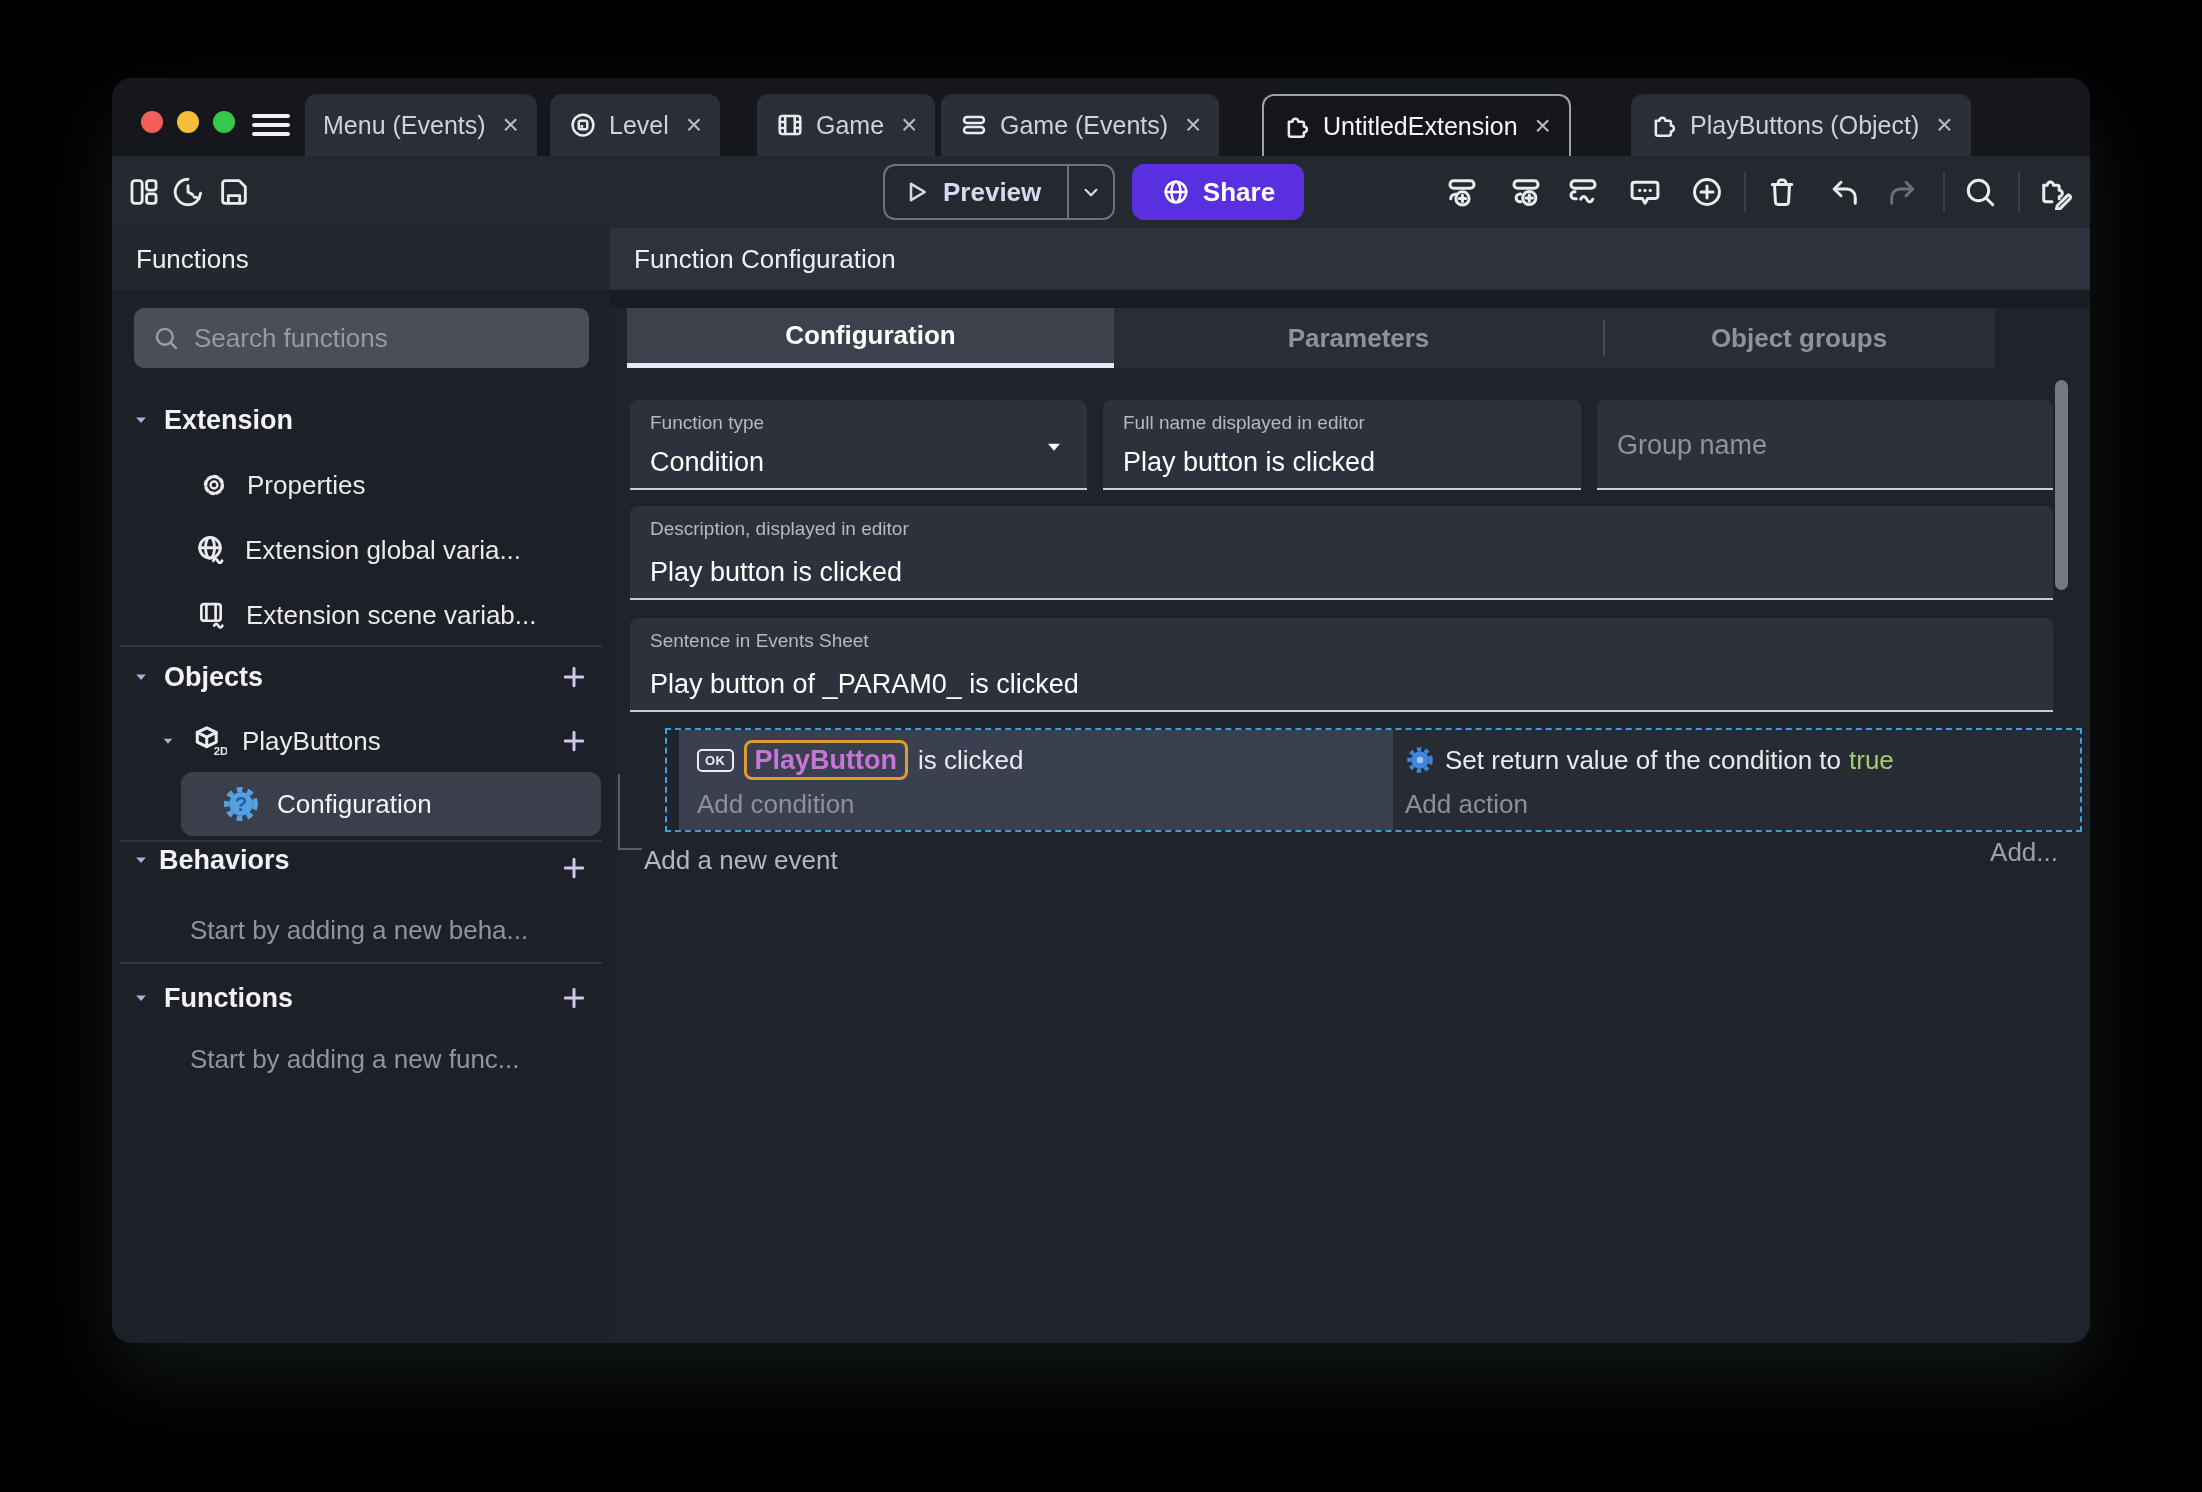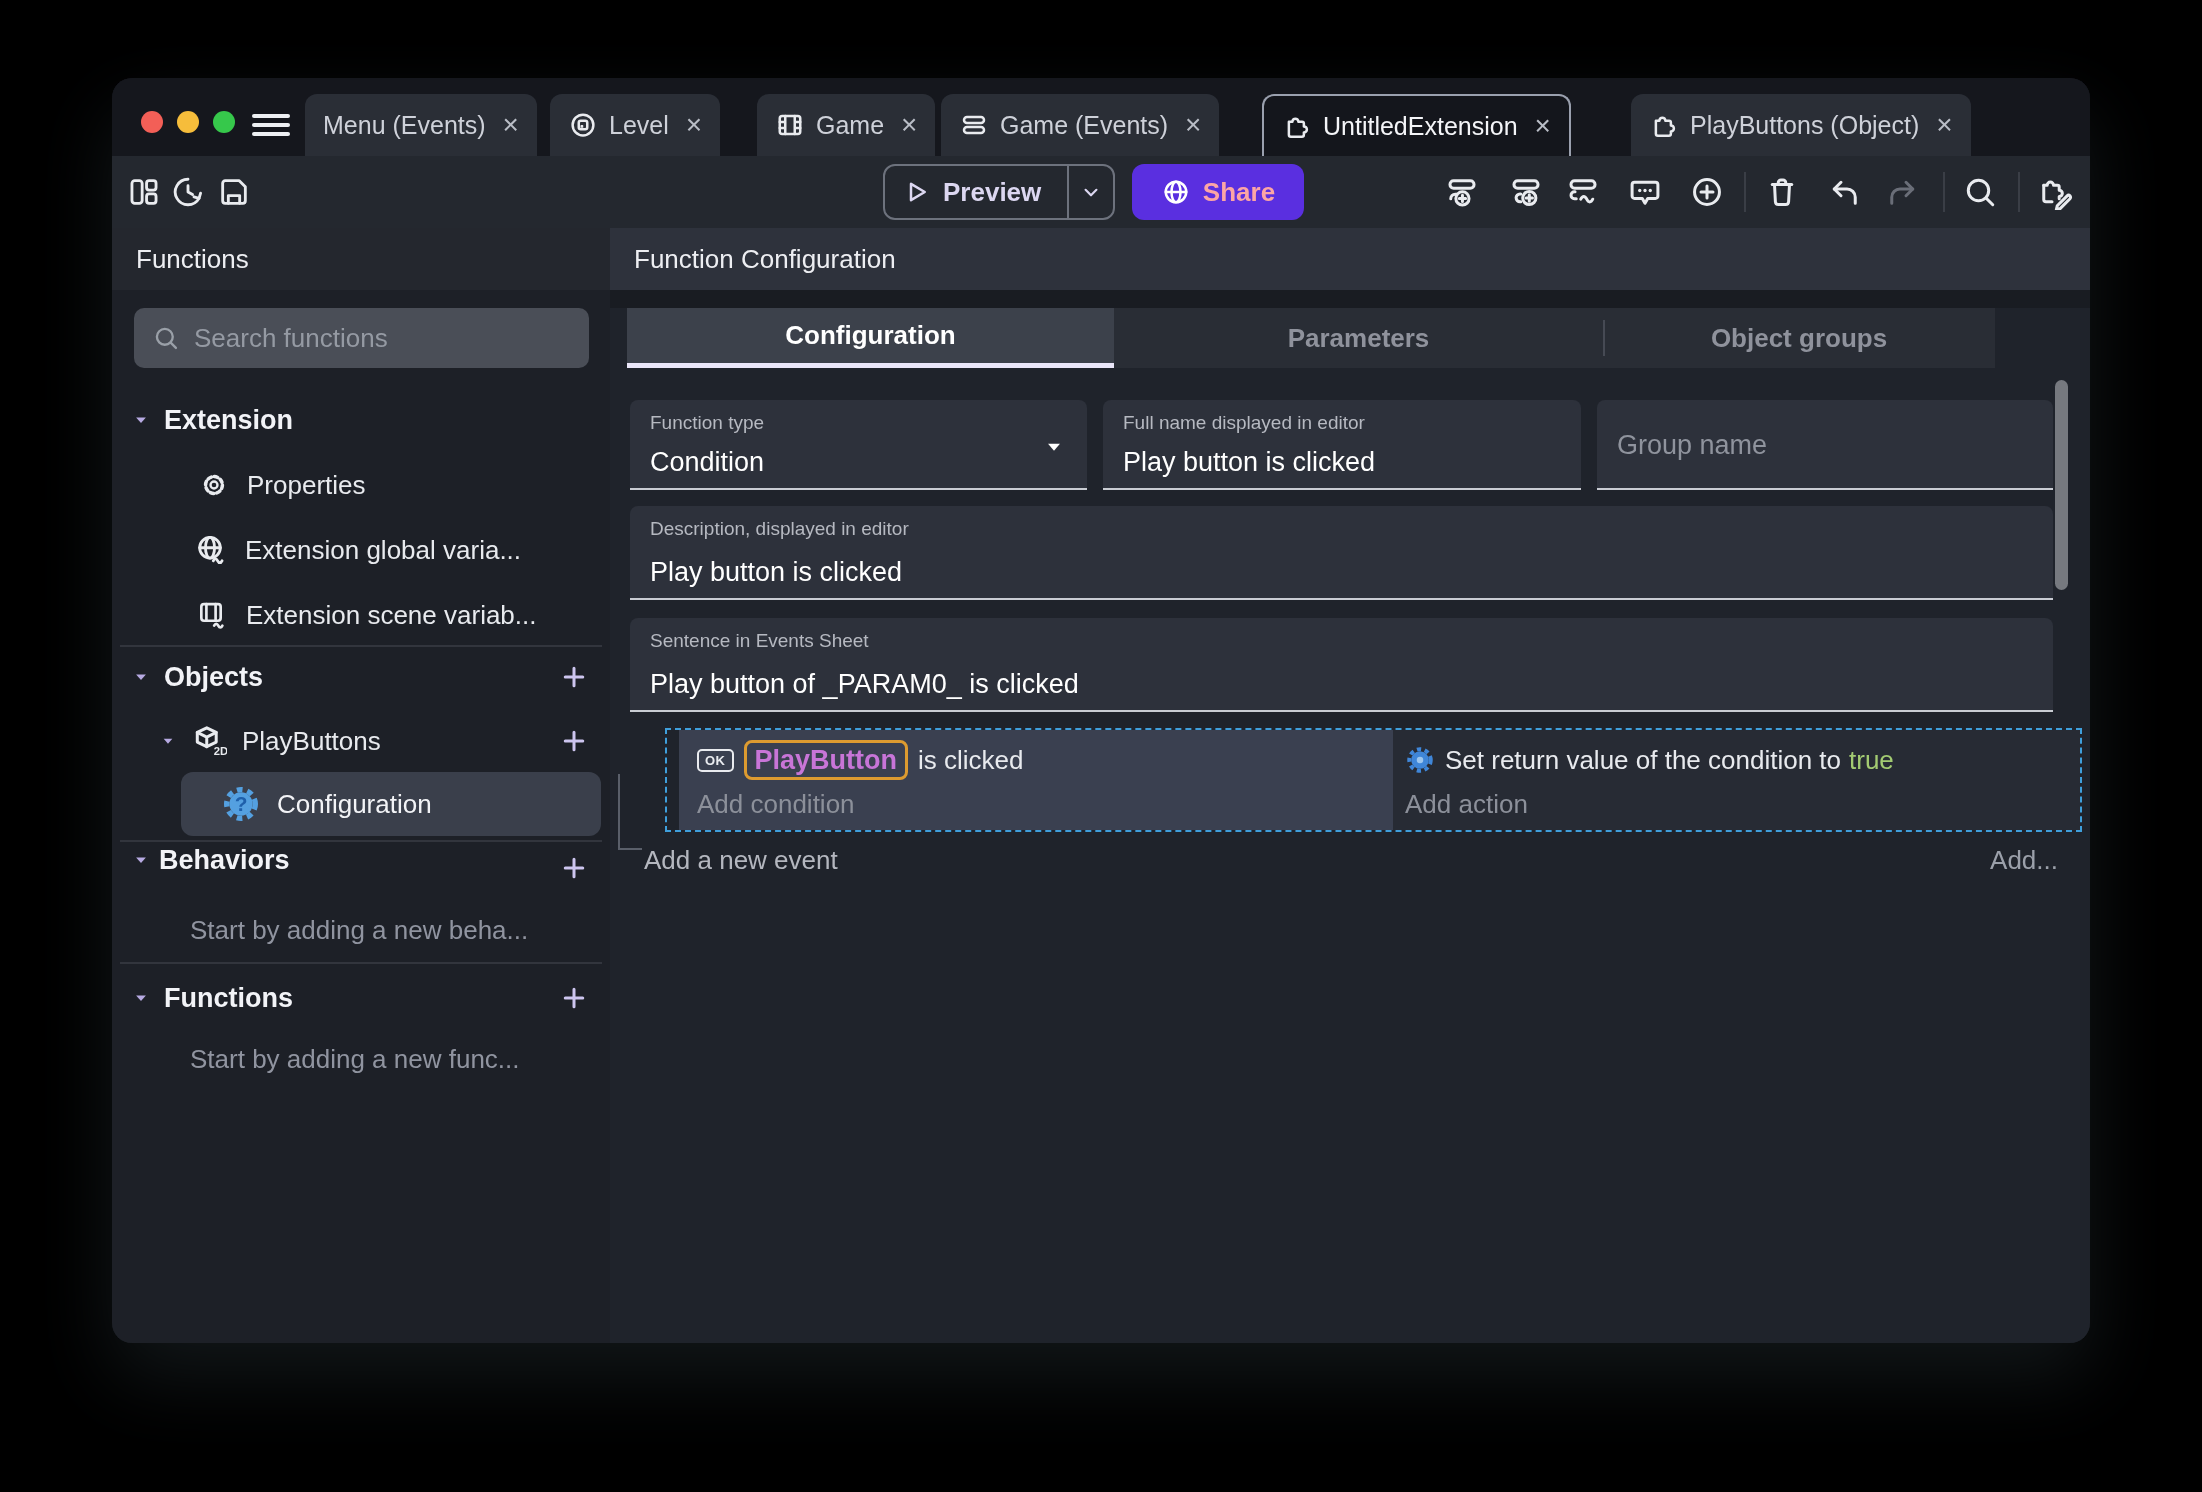--- a/index.html
+++ b/index.html
@@ -35,21 +35,21 @@
   
   .toolbar{position:absolute;left:0;top:78px;right:0;height:72px;background:#24282f;}
   .tbtn{position:absolute;top:14px;width:44px;height:44px;display:flex;align-items:center;justify-content:center;}
   .tsep{position:absolute;top:16px;width:2px;height:40px;background:#3a3e46;}
   .preview-btn{position:absolute;left:771px;top:8px;width:232px;height:56px;border:2px solid #6d727d;border-radius:12px;
        display:flex;align-items:center;color:#dcd7f1;}
   .preview-main{display:flex;align-items:center;gap:12px;padding:0 14px 0 16px;flex:1;height:100%;}
   .preview-label{font-size:26px;font-weight:700;}
   .preview-caret{width:46px;height:100%;border-left:2px solid #6d727d;display:flex;align-items:center;justify-content:center;}
   .share-btn{position:absolute;left:1020px;top:8px;width:172px;height:56px;background:var(--accent-purple);border-radius:12px;
-       display:flex;align-items:center;justify-content:center;gap:12px;color:#fca5a5;}
+       display:flex;align-items:center;justify-content:center;gap:12px;color:#ffffff;}
   .share-label{font-size:26px;font-weight:700;}
 
   
   .sidebar{position:absolute;left:0;top:150px;width:498px;bottom:0;background:#1d2027;}
   .sb-head{position:absolute;left:0;top:0;width:100%;height:62px;background:#24272e;display:flex;align-items:center;
        padding-left:24px;font-size:26px;color:#edeef2;}
   .searchbox{position:absolute;left:22px;top:80px;width:455px;height:60px;background:#4a4e57;border-radius:10px;
        display:flex;align-items:center;gap:14px;padding:0 18px;}
   .searchbox input{flex:1;background:transparent;border:none;outline:none;font-size:26px;color:#e8eaee;font-family:inherit;}
   .searchbox input::placeholder{color:#959aa3;}
@@ -89,21 +89,21 @@
   .add-line{display:flex;align-items:center;height:44px;font-size:26px;color:#8c909a;}
   .okchip{display:inline-flex;align-items:center;justify-content:center;height:23px;padding:0 6px;border:2.5px solid #e9ebef;
        border-radius:5px;font-size:13px;font-weight:700;color:#e9ebef;letter-spacing:.5px;margin-right:10px;}
   .objchip{display:inline-flex;align-items:center;border:3px solid var(--object-chip-border);border-radius:8px;
        padding:0 8px;height:40px;color:var(--object-chip-text);font-weight:600;font-size:27px;margin-right:10px;}
   .true-val{color:var(--boolean-true);margin-left:8px;}
   .gearblue{width:30px;height:30px;margin-right:10px;flex:0 0 auto;}
   .lconn-v{position:absolute;left:8px;top:546px;width:2px;height:76px;background:#5a5f6a;}
   .lconn-h{position:absolute;left:8px;top:620px;width:24px;height:2px;background:#5a5f6a;}
   .addevent{position:absolute;left:34px;top:600px;height:48px;display:flex;align-items:flex-end;font-size:26px;color:#b4b7bf;}
-  .addmore{position:absolute;right:32px;top:600px;height:48px;display:flex;align-items:flex-end;font-size:26px;color:#9ba0aa;}
+  .addmore{position:absolute;right:32px;top:600px;height:48px;display:flex;align-items:center;font-size:26px;color:#9ba0aa;}
   .scrollthumb{position:absolute;left:1445px;top:152px;width:13px;height:210px;background:#76797f;border-radius:7px;}
 </style>
 </head>
 <body>
 
 <div class="stage">
   <div class="window">
 
     <div class="tabbar">
       <span class="tl" style="left:29px;background:var(--traffic-close);"></span>

